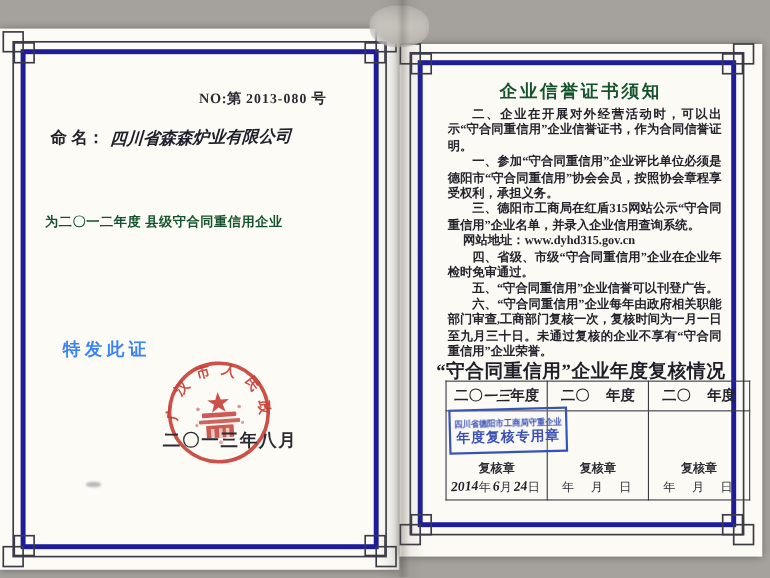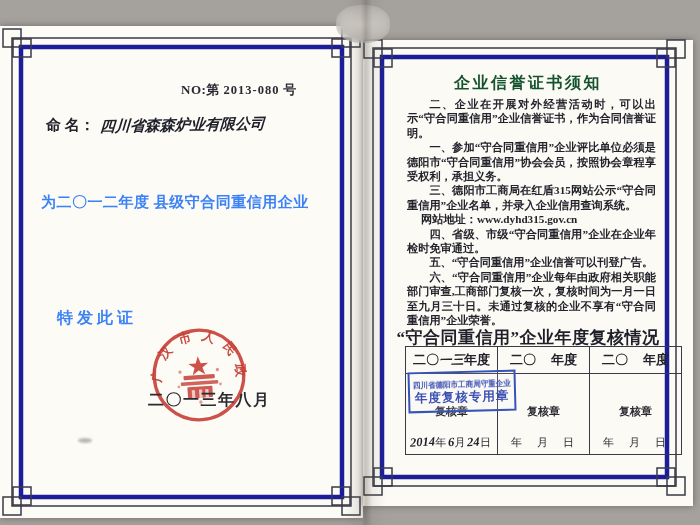--- a/index.html
+++ b/index.html
@@ -20,37 +20,37 @@
     position:absolute;left:336px;top:5px;width:54px;height:38px;z-index:1;border-radius:45%;
     background:radial-gradient(ellipse at center,#d9d6d0 0%,#c2bfba 55%,rgba(165,162,158,0) 100%);
   }
   .frame{position:absolute;left:0;top:0;overflow:visible;}
   
   .serial{position:absolute;left:181px;top:55px;font-size:13px;font-weight:bold;color:#2a2a33;letter-spacing:.5px;}
   .serial .num{font-size:12.5px;letter-spacing:1px;}
   .name-line{position:absolute;left:46px;top:90px;font-size:15px;font-weight:bold;color:#23232c;white-space:nowrap;}
   .hw{font-style:italic;display:inline-block;transform:rotate(-1deg) skewX(-4deg);}
   .company{padding-left:5px;font-size:15px;color:#20202b;}
-  .award{position:absolute;left:41px;top:167px;font-size:15px;font-weight:bold;color:#3b82f6;letter-spacing:.5px;white-space:nowrap;}
+  .award{position:absolute;left:41px;top:167px;font-size:12px;font-weight:bold;color:#14532d;letter-spacing:.5px;white-space:nowrap;}
   .issue{position:absolute;left:57px;top:282px;font-size:16px;font-weight:bold;color:#3b82f6;letter-spacing:4px;}
   .cert-date{position:absolute;left:148px;top:364px;font-size:16px;font-weight:bold;color:#2a2a30;letter-spacing:1.5px;z-index:3;white-space:nowrap;}
   #seal-svg{position:absolute;left:149px;top:299px;width:100px;height:100px;z-index:2;opacity:.93;}
   
   .notice-title{position:absolute;left:0;right:0;top:33px;text-align:center;font-size:16px;font-weight:bold;letter-spacing:2.5px;color:#14532d;}
   .notice-body{position:absolute;left:44px;top:57px;width:249px;font-size:11.2px;font-weight:bold;line-height:14.4px;text-align:justify;color:#23232c;}
   .notice-body p{margin:0;text-indent:2em;}
   .notice-body p.no-indent{text-indent:0;padding-left:14px;}
   .review-title{position:absolute;left:0;right:0;top:286px;text-align:center;font-size:17px;font-weight:bold;letter-spacing:.5px;color:#1f1f29;}
   table.review{position:absolute;left:42px;top:306px;width:267px;border-collapse:collapse;table-layout:fixed;}
   table.review th,table.review td{border:1.4px solid #3a3a46;width:89px;}
   table.review th{height:24px;font-size:13px;font-weight:bold;color:#23232c;text-align:center;white-space:nowrap;}
   table.review td{height:76px;vertical-align:bottom;text-align:center;padding:0 0 4px 0;position:relative;}
   .spacer{display:inline-block;width:15px;}
   .fill-year{font-size:12.5px;}
-  .fhz{font-size:11px;font-weight:bold;color:#2a2a33;margin-bottom:16px;}
+  .fhz{font-size:11px;font-weight:bold;color:#2a2a33;margin-bottom:2px;}
   .ymd{font-size:11px;color:#2a2a33;letter-spacing:2px;white-space:nowrap;}
   .hw-digit{font-style:italic;font-weight:bold;font-size:12.5px;color:#222228;display:inline-block;transform:rotate(-3deg);letter-spacing:0;}
   #blue-stamp{
     position:absolute;left:45px;top:331px;width:104px;height:37px;z-index:4;
     border:2.5px solid #3653b8;display:flex;flex-direction:column;align-items:center;justify-content:center;
     transform:rotate(-1.5deg);background:rgba(250,250,255,.12);
   }
   #blue-stamp .l1{font-size:8px;font-weight:bold;color:#3a50b5;white-space:nowrap;transform:scaleX(.94);filter:blur(.3px);line-height:10px;}
   #blue-stamp .l2{font-size:12.5px;font-weight:bold;color:#3a50b5;letter-spacing:1px;line-height:14px;}
   .smudge{position:absolute;left:78px;top:412px;width:14px;height:5px;background:rgba(60,60,70,.35);border-radius:50%;filter:blur(1px);}

